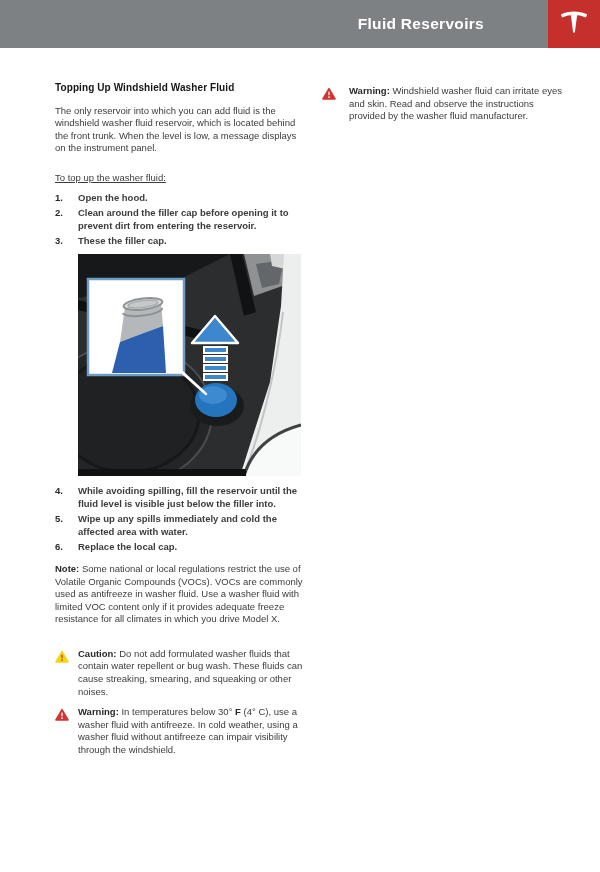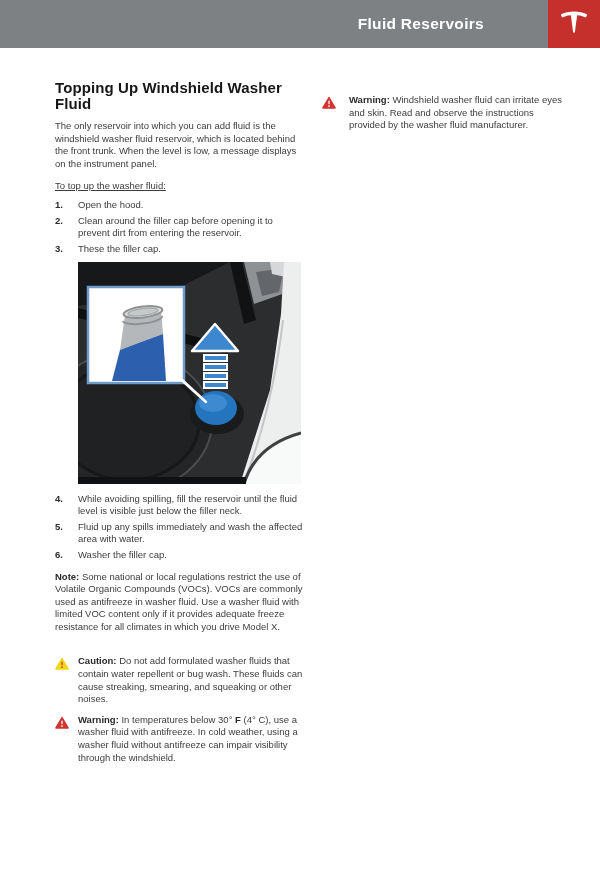--- a/index.html
+++ b/index.html
@@ -10,40 +10,40 @@
   .header-bar{position:absolute;top:0;left:0;width:548px;height:48px;background:#7e8184;}
   .header-title{position:absolute;top:0;right:64px;height:48px;line-height:48px;
         color:#ffffff;font-size:15.5px;font-weight:600;letter-spacing:.3px;}
   .logo-box{position:absolute;top:0;left:548px;width:52px;height:48px;background:#c5302c;
         display:flex;align-items:center;justify-content:center;}
 
   
   .col-left{position:absolute;left:55px;top:80px;width:250px;}
   .col-right{position:absolute;left:322px;top:78px;width:246px;}
 
-  .section-title{font-size:15px;line-height:15.6px;font-weight:700;color:#161616;
+  .section-title{font-size:10px;line-height:15.6px;font-weight:700;color:#161616;
         margin:0 0 9px 0;letter-spacing:.1px;width:238px;}
   .body{font-size:9.5px;line-height:12.6px;color:#3c3c3c;margin:0;}
   .b{font-weight:700;color:#2a2a2a;}
-  .intro{margin-bottom:9px;}
+  .intro{margin-bottom:17px;}
   .list-intro{margin-bottom:7px;text-decoration:underline;}
 
   .steps{margin:0;}
   .step{display:flex;margin-bottom:3px;}
   .step-num{flex:none;width:23px;font-weight:700;color:#2a2a2a;}
-  .step-text{flex:1;}
+  .step-text{flex:1;font-weight:bold;}
 
   .figure-wrap{margin:6px 0 9px 23px;width:223px;height:222px;}
 
   .note{margin-top:9px;}
 
   .advisory{display:flex;margin-top:22px;}
   .advisory.warn2{margin-top:8px;}
   .advisory-icon{flex:none;width:23px;padding-top:1px;}
-  .col-right .advisory{margin-top:16px;}
+  .col-right .advisory{margin-top:7px;}
   .col-right .advisory-icon{width:27px;}
   .advisory-text{flex:1;}
 
   
   .footer-line{position:absolute;left:13px;right:23px;top:845px;border-top:1px solid #9b9b9b;}
   .footer-left{position:absolute;left:40px;top:849px;font-size:8.5px;color:#707070;}
   .footer-right{position:absolute;right:23px;top:849px;font-size:8.5px;color:#707070;}
 </style>
 </head>
 <body>
@@ -126,29 +126,29 @@
         <ellipse cx="65" cy="50" rx="15" ry="3.5" fill="#c6c9ca" stroke="#a9acae" stroke-width="1.5" transform="rotate(-7 65 50)"></ellipse>
         <path d="M45,59 a19 5 -7 0 0 39 -5" stroke="#8e9194" stroke-width="2" fill="none"></path>
 
         <polygon points="88,104 102,116 128,140" fill="#3c87cd" stroke="#ffffff" stroke-width="2.4" stroke-linejoin="round"></polygon>
       </svg>
     </div>
 
     <div class="steps">
       <div class="step body">
         <span class="step-num">4.</span>
-        <span class="step-text">While avoiding spilling, fill the reservoir until the fluid level is visible just below the filler neck.</span>
+        <span class="step-text">While avoiding spilling, fill the reservoir until the fluid level is visible just below the filler into.</span>
       </div>
       <div class="step body">
         <span class="step-num">5.</span>
-        <span class="step-text">Fluid up any spills immediately and wash the affected area with water.</span>
+        <span class="step-text">Wipe up any spills immediately and cold the affected area with water.</span>
       </div>
       <div class="step body">
         <span class="step-num">6.</span>
-        <span class="step-text">Washer the filler cap.</span>
+        <span class="step-text">Replace the local cap.</span>
       </div>
     </div>
 
     <p class="body note"><span class="b">Note:</span><span> Some national or local regulations restrict the use of Volatile Organic Compounds (VOCs). VOCs are commonly used as antifreeze in washer fluid. Use a washer fluid with limited VOC content only if it provides adequate freeze resistance for all climates in which you drive Model X.</span></p>
 
     <div class="advisory">
       <span class="advisory-icon">
         <svg width="14" height="13" viewBox="0 0 24 22">
           <path d="M12 2.6 L22.4 20.4 L1.6 20.4 Z" fill="#f2d617" stroke="#f2d617" stroke-width="2.5" stroke-linejoin="round"></path>
           <rect x="10.9" y="7.5" width="2.2" height="6.5" rx="1" fill="#d0342c"></rect>

